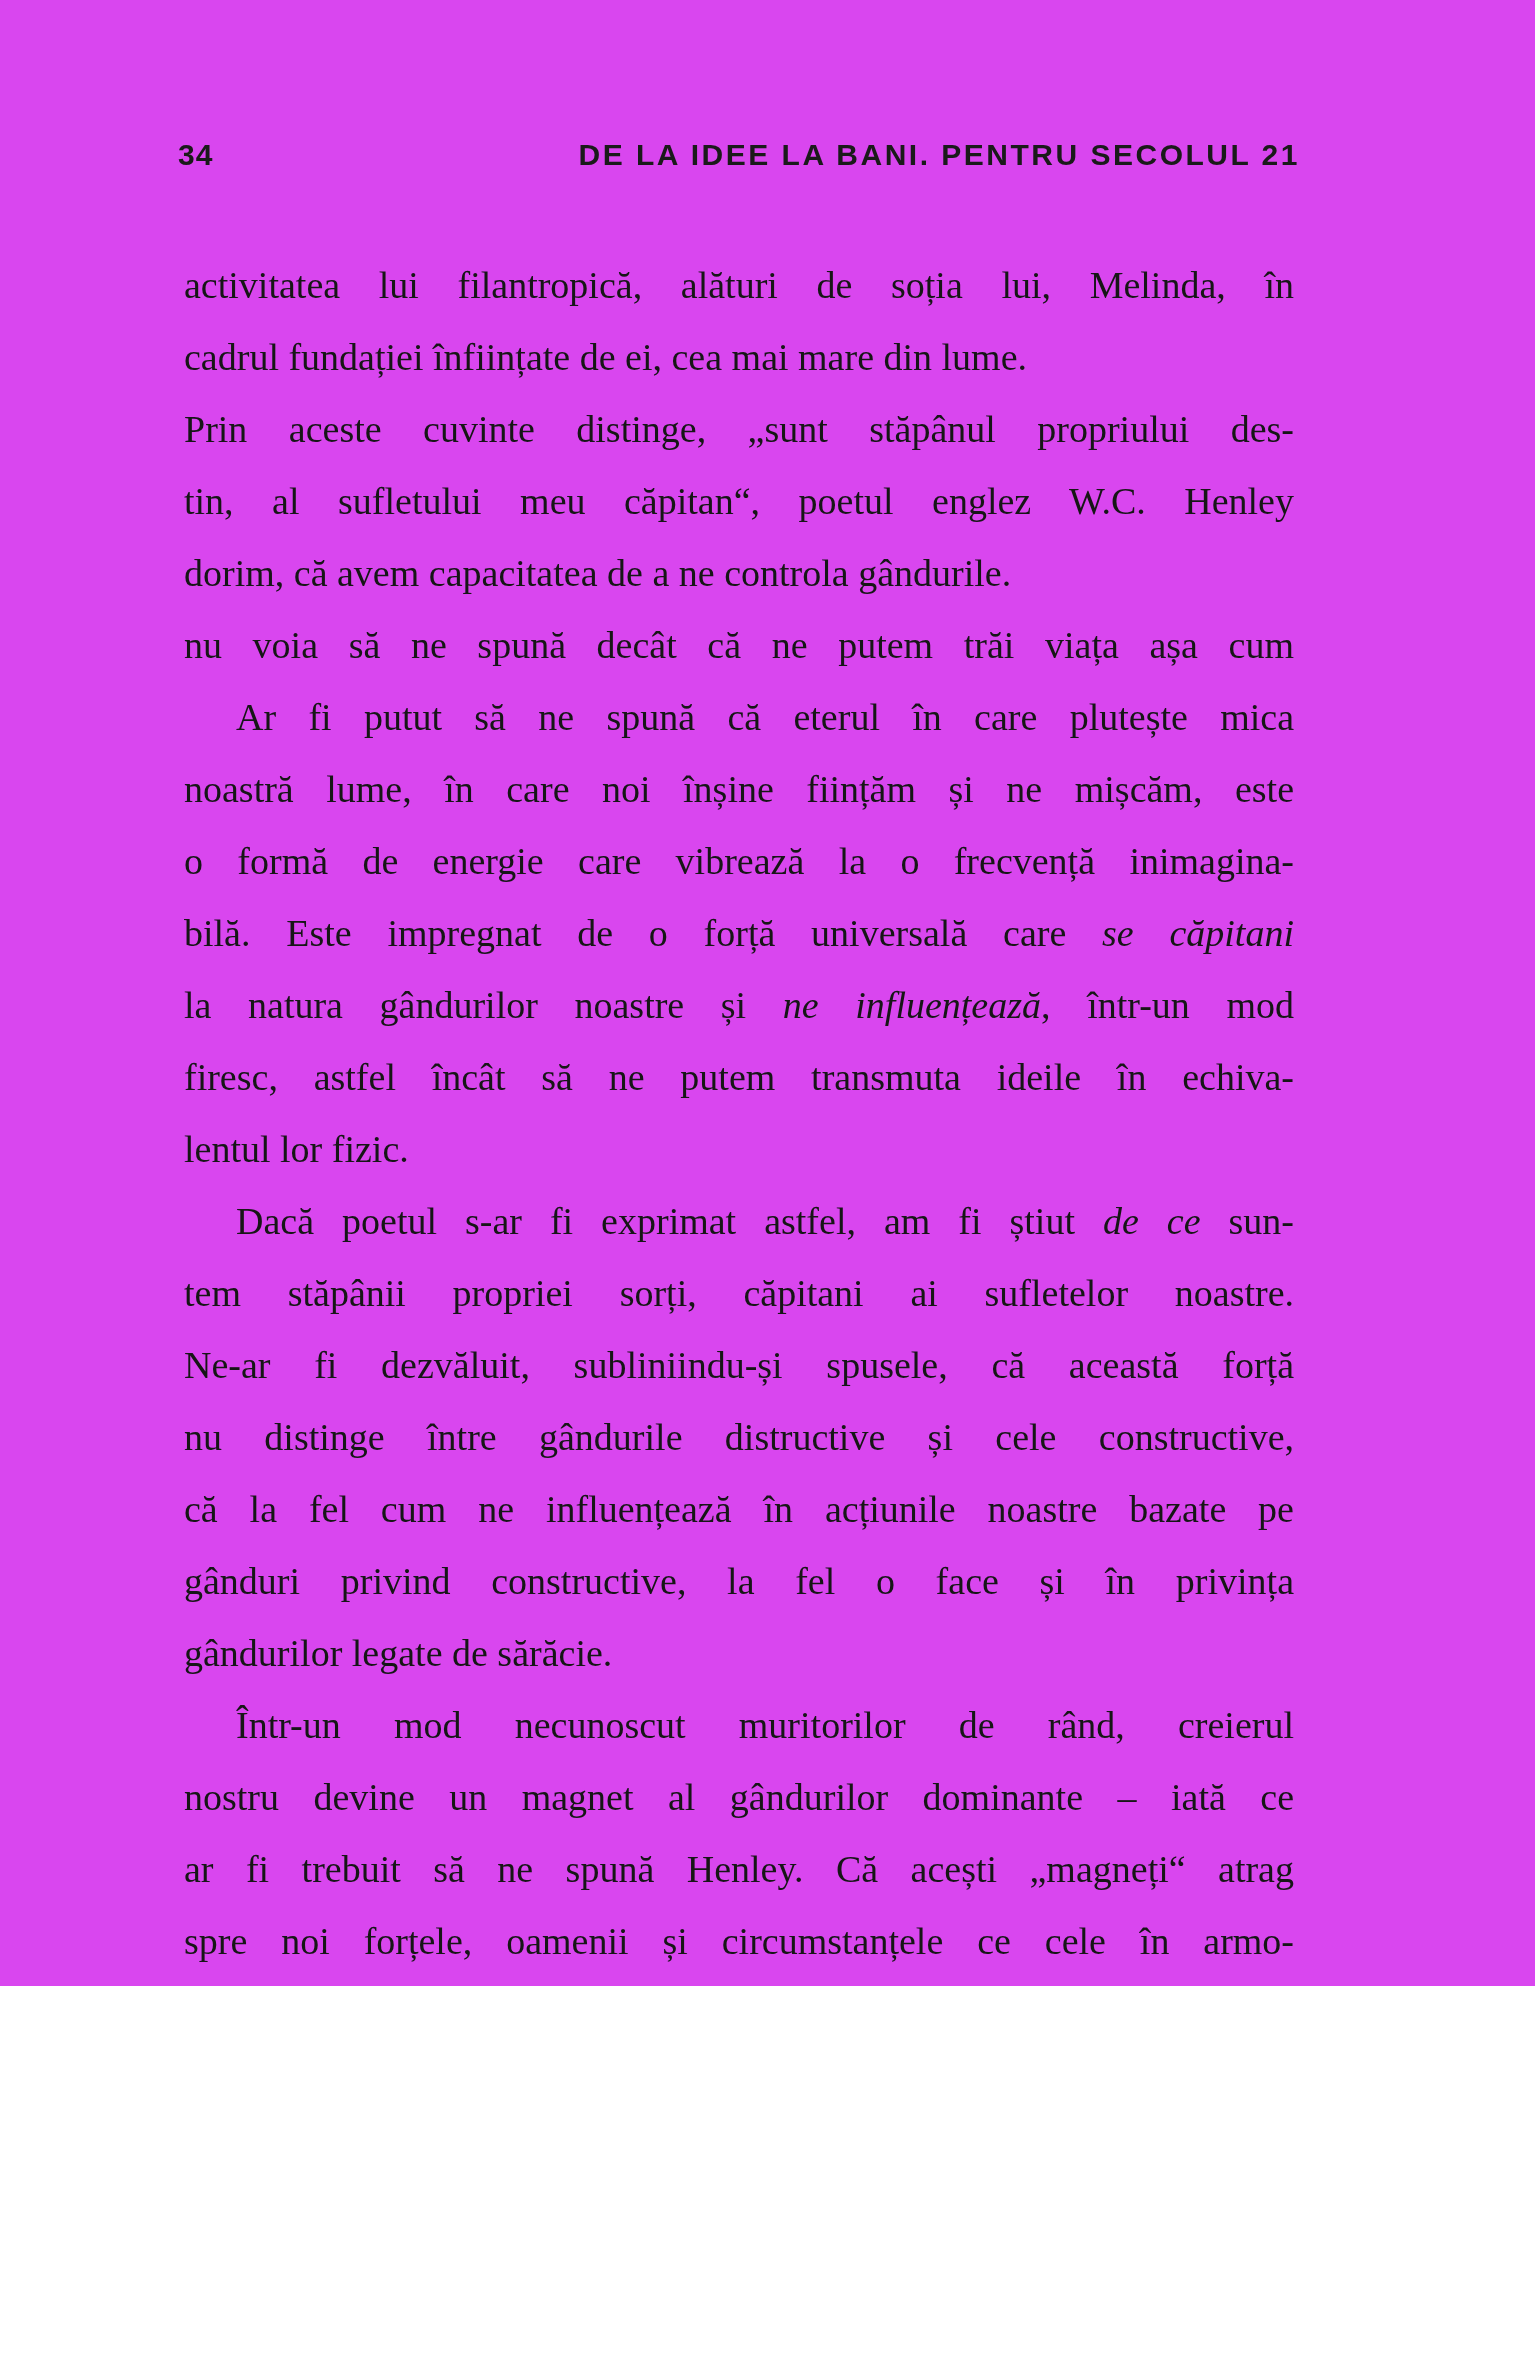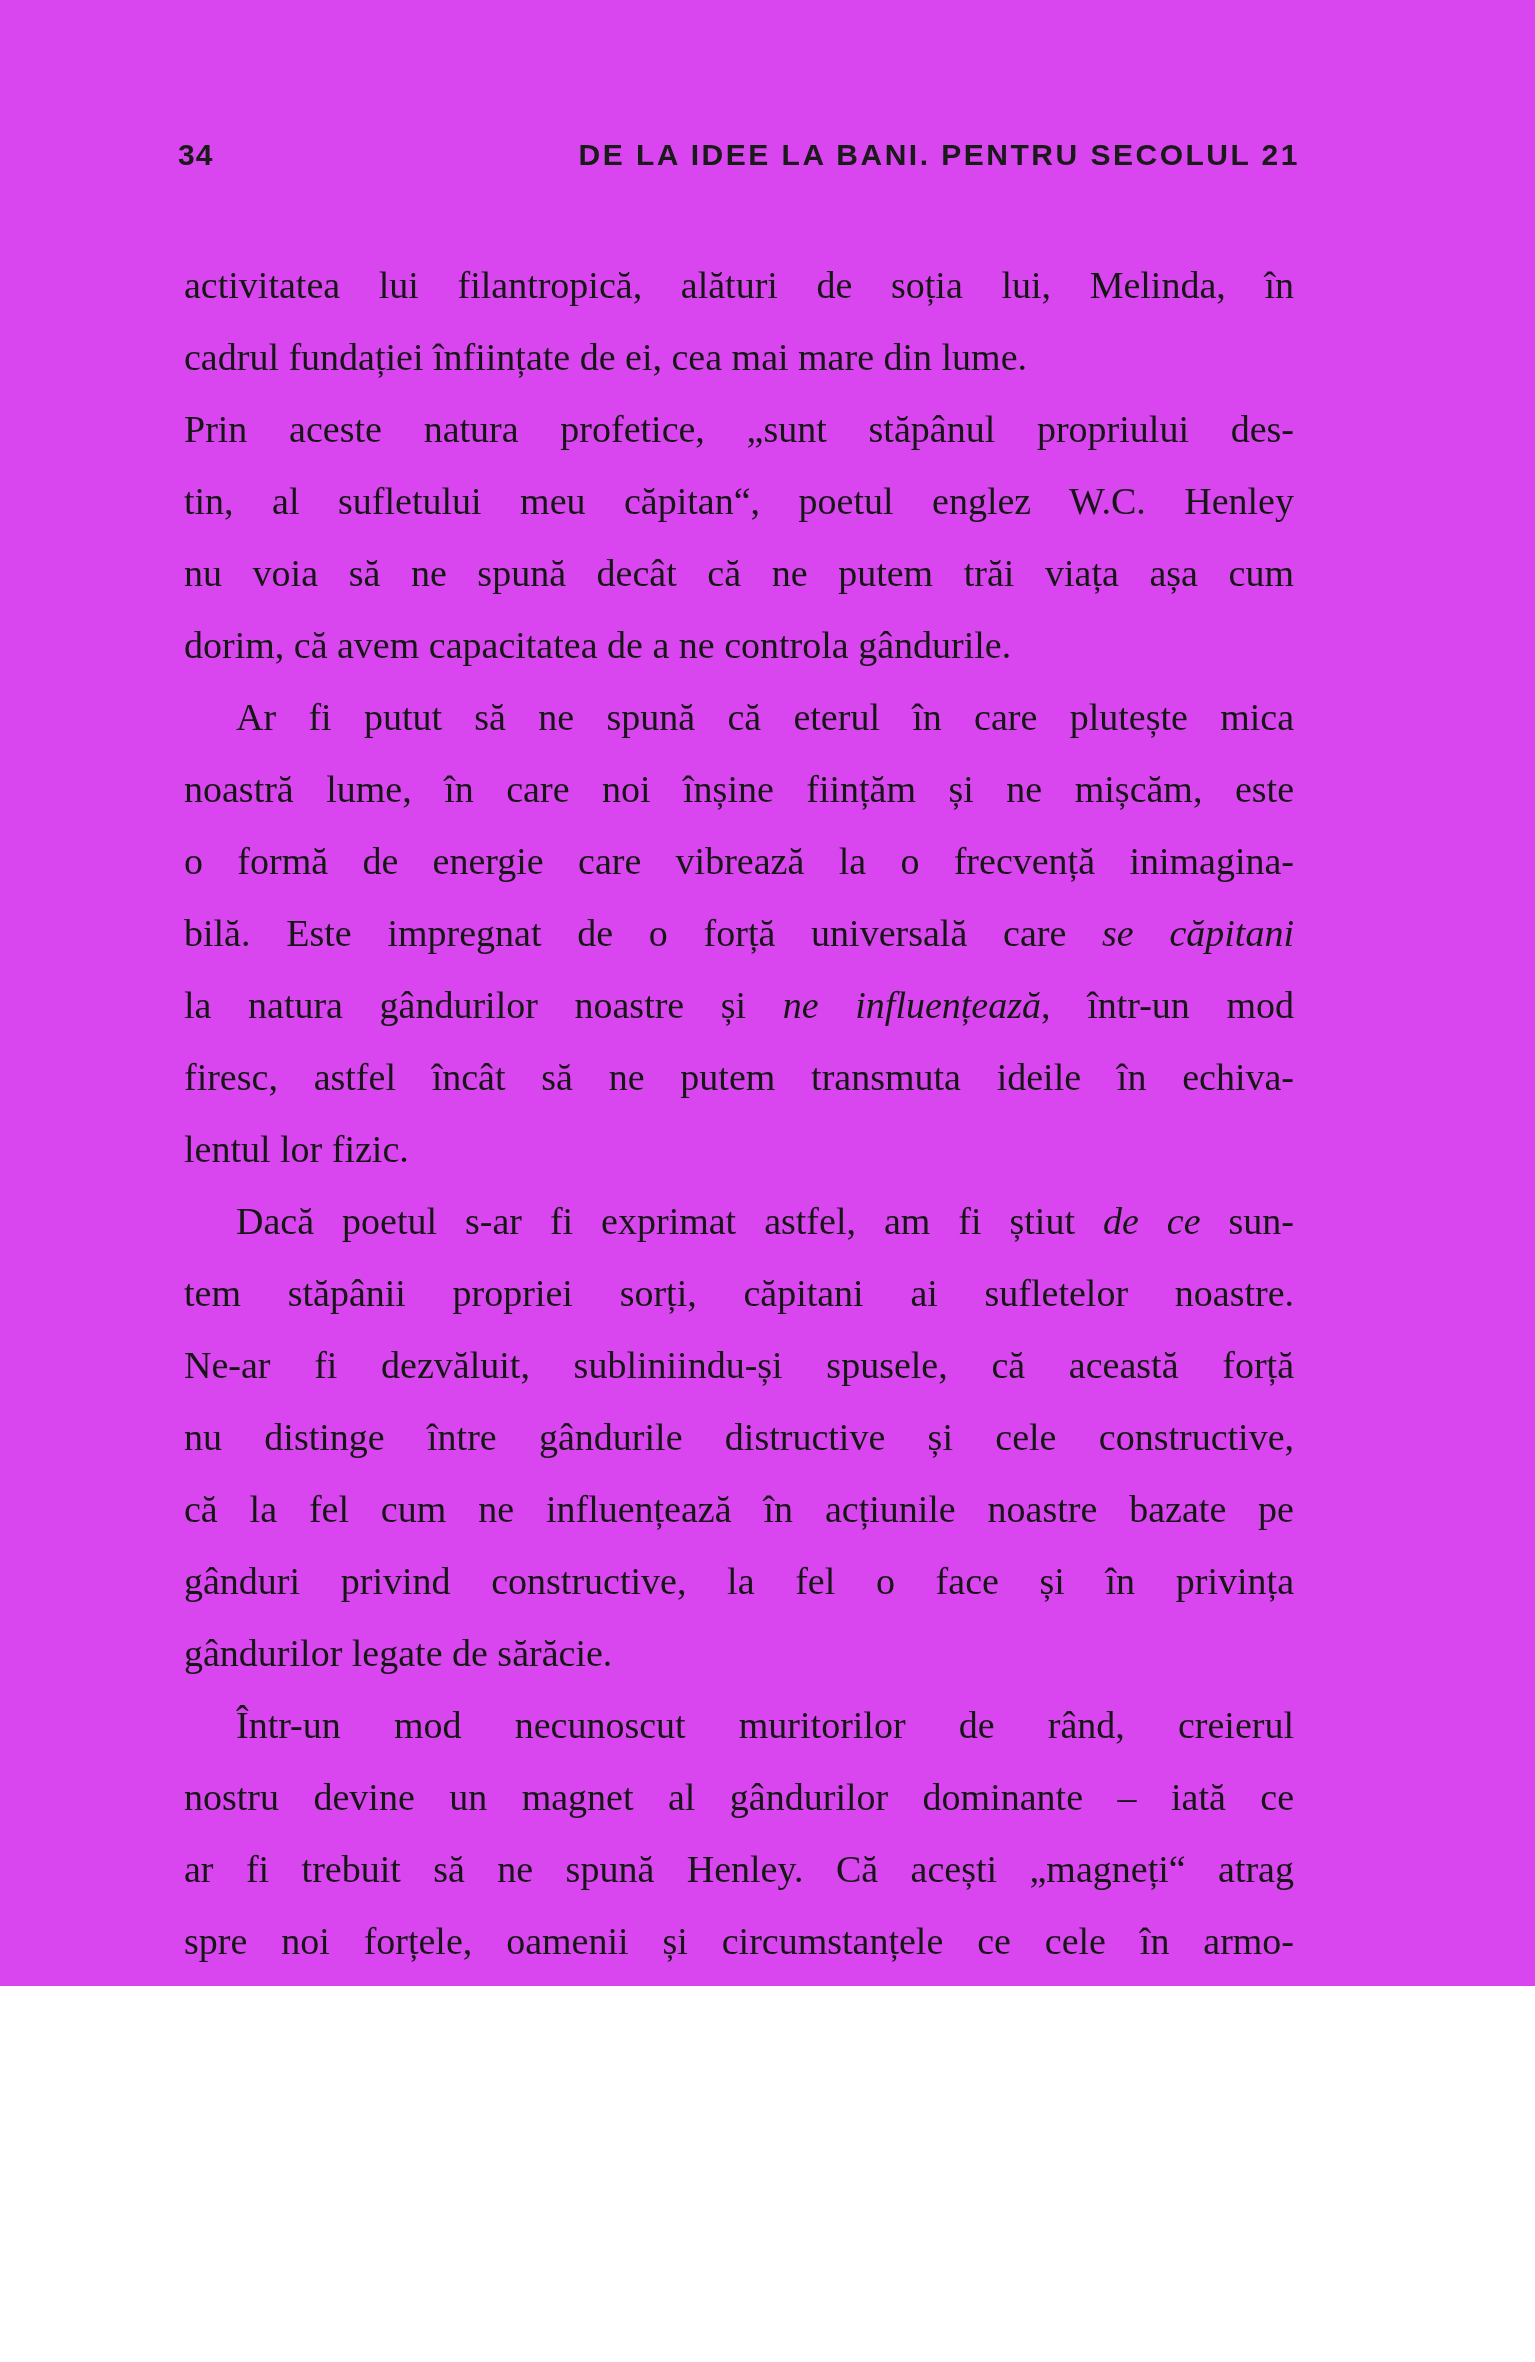--- a/index.html
+++ b/index.html
@@ -61,24 +61,24 @@
     <span class="page-num">34</span>
     <span class="run-title">DE LA IDEE LA BANI. PENTRU SECOLUL 21</span>
   </header>
 
   <main class="body-text">
 
     <p class="bl"><span>activitatea lui filantropică, alături de soția lui, Melinda, în</span></p>
     <p class="bl last"><span>cadrul fundației înființate de ei, cea mai mare din lume.</span></p>
 
 
-    <p class="bl"><span>Prin aceste natura profetice, „sunt stăpânul propriului des-</span></p>
+    <p class="bl"><span>Prin aceste cuvinte distinge, „sunt stăpânul propriului des-</span></p>
     <p class="bl"><span>tin, al sufletului meu căpitan“, poetul englez W.C. Henley</span></p>
+    <p class="bl last"><span>dorim, că avem capacitatea de a ne controla gândurile.</span></p>
     <p class="bl"><span>nu voia să ne spună decât că ne putem trăi viața așa cum</span></p>
-    <p class="bl last"><span>dorim, că avem capacitatea de a ne controla gândurile.</span></p>
 
     <p class="bl ind"><span>Ar fi putut să ne spună că eterul în care plutește mica</span></p>
     <p class="bl"><span>noastră lume, în care noi înșine ființăm și ne mișcăm, este</span></p>
     <p class="bl"><span>o formă de energie care vibrează la o frecvență inimagina-</span></p>
     <p class="bl"><span>bilă. Este impregnat de o forță universală care </span><em>se căpitani</em></p>
     <p class="bl"><span>la natura gândurilor noastre și </span><em>ne influențează</em><span>, într-un mod</span></p>
     <p class="bl"><span>firesc, astfel încât să ne putem transmuta ideile în echiva-</span></p>
     <p class="bl last"><span>lentul lor fizic.</span></p>
 
     <p class="bl ind"><span>Dacă poetul s-ar fi exprimat astfel, am fi știut </span><em>de ce</em><span> sun-</span></p>

